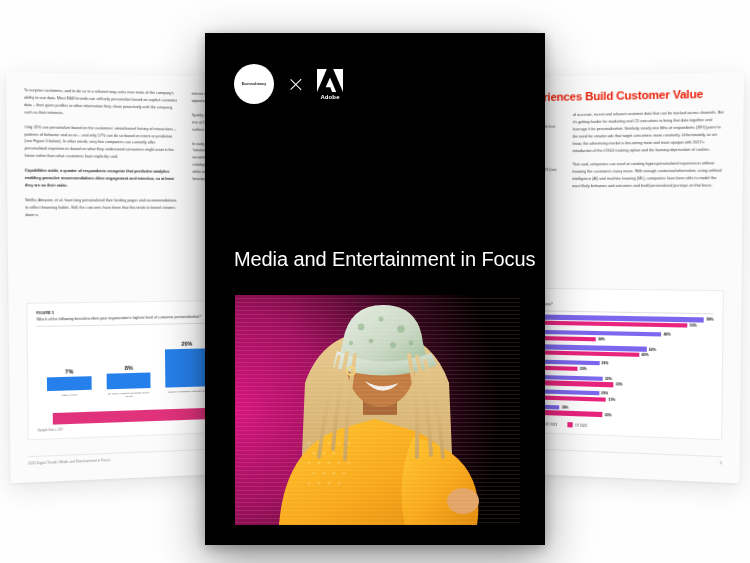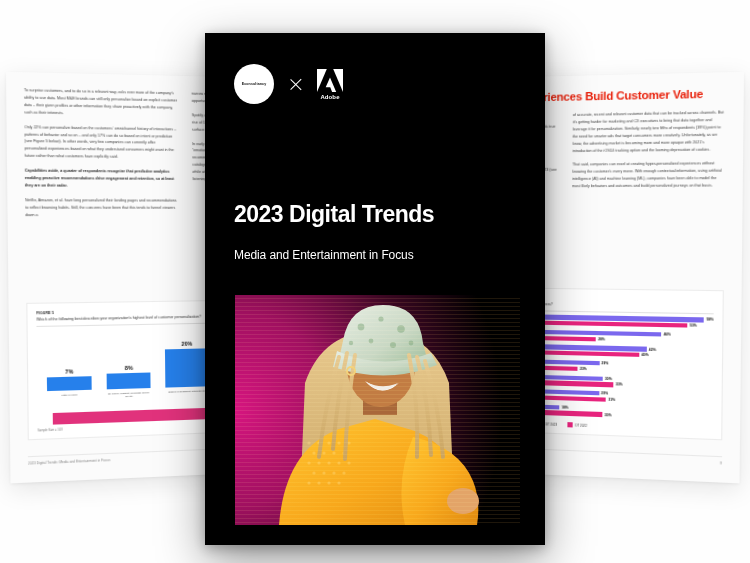--- a/index.html
+++ b/index.html
@@ -115,21 +115,21 @@
   .adobe { display: flex; flex-direction: column; align-items: center; gap: 2px; }
   .adobe svg { display: block; }
   .adobe .nm { font-size: 6px; font-weight: bold; letter-spacing: .1px; }
 
   .cover-title {
     position: absolute; left: 29px; top: 168px;
     font-size: 23px; font-weight: bold; letter-spacing: -.5px;
   }
   .cover-sub {
     position: absolute; left: 29px; top: 215px;
-    font-size: 12px; font-weight: normal; letter-spacing: -.1px;
+    font-size: 20px; font-weight: normal; letter-spacing: -.1px;
   }
 
   
   .hero { position: absolute; left: 30px; top: 262px; width: 285px; height: 230px; }
   .hero .grad {
     position:absolute; inset:0;
     background:
       radial-gradient(120% 150% at 0% 50%, #d6157f 0%, #a01060 28%, #3a0722 55%, #000 78%);
   }
   .hero .streaks { position:absolute; inset:0; mix-blend-mode: screen; opacity:.55;
@@ -342,21 +342,20 @@
       <div class="adobe">
         <svg width="26" height="23" viewBox="0 0 26 23" aria-hidden="true">
           <path d="M16.2 0H26v23L16.2 0z" fill="#fff"></path>
           <path d="M9.8 0H0v23L9.8 0z" fill="#fff"></path>
           <path d="M13 8.5l6.2 14.5h-4.1l-1.85-4.7H8.7L13 8.5z" fill="#fff"></path>
         </svg>
         <div class="nm">Adobe</div>
       </div>
     </div>
 
-    <div class="cover-title">2023 Digital Trends</div>
     <div class="cover-sub">Media and Entertainment in Focus</div>
 
     <div class="hero">
       <div class="grad"></div>
       <svg viewBox="0 0 285 230" preserveAspectRatio="none">
         <defs>
           <linearGradient id="jacket" x1="0" y1="0" x2="1" y2="1">
             <stop offset="0%" stop-color="#FFC531"></stop>
             <stop offset="55%" stop-color="#F8A81C"></stop>
             <stop offset="100%" stop-color="#E08A10"></stop>

